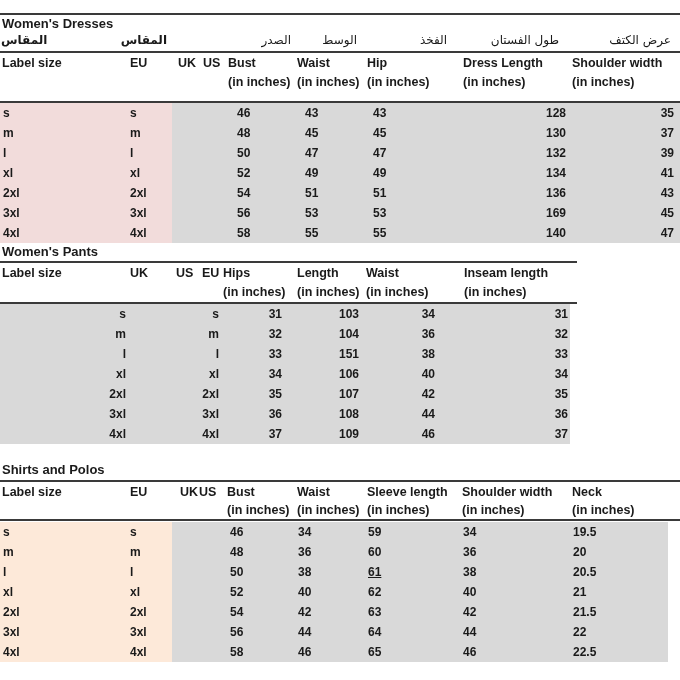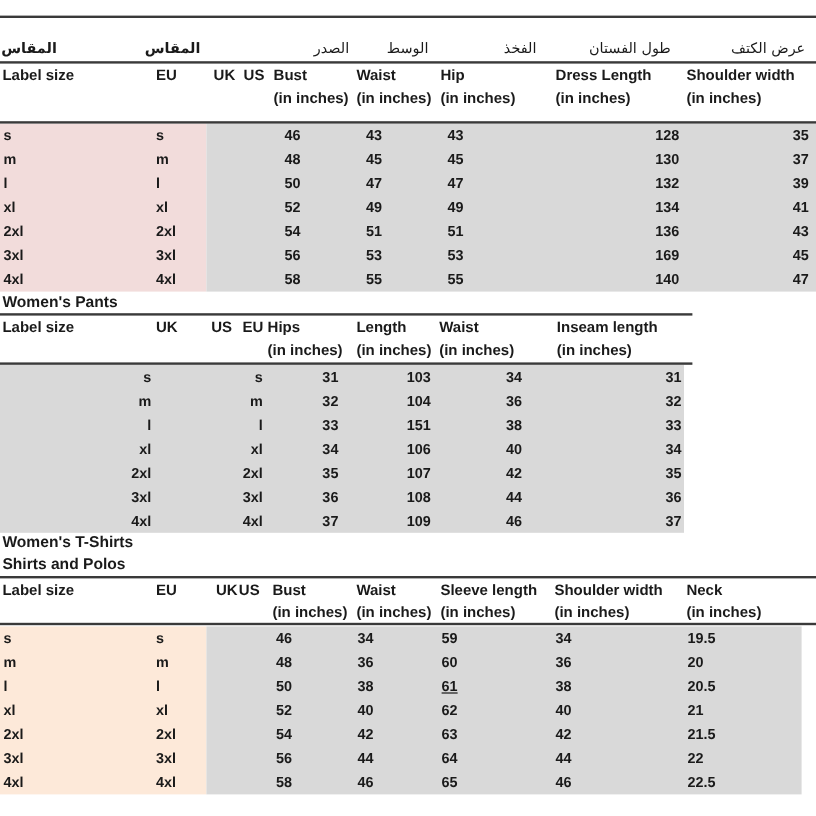--- a/index.html
+++ b/index.html
@@ -28,20 +28,21 @@
   <div class="strip" style="top: 522px; left: 172px; width: 496px; height: 140px; background: rgb(217, 217, 217);"></div>
 
   <div class="rule" style="top: 13px; left: 0px; width: 680px; background: rgb(58, 58, 58);"></div>
   <div class="rule" style="top: 51px; left: 0px; width: 680px; background: rgb(58, 58, 58);"></div>
   <div class="rule" style="top: 101px; left: 0px; width: 680px; background: rgb(58, 58, 58);"></div>
   <div class="rule" style="top: 261px; left: 0px; width: 577px; background: rgb(58, 58, 58);"></div>
   <div class="rule" style="top: 302px; left: 0px; width: 577px; background: rgb(58, 58, 58);"></div>
   <div class="rule" style="top: 480px; left: 0px; width: 680px; background: rgb(58, 58, 58);"></div>
   <div class="rule" style="top: 519px; left: 0px; width: 680px; background: rgb(58, 58, 58);"></div>
 
+  <div class="title" style="top:15px;left:2px">Women's Dresses</div>
 
   <div class="ar b" dir="rtl" style="top:31px;left:1px">المقاس</div>
   <div class="ar b" dir="rtl" style="top:31px;right:513px">المقاس</div>
   <div class="ar" dir="rtl" style="top:31px;right:389px">الصدر</div>
   <div class="ar" dir="rtl" style="top:31px;right:323px">الوسط</div>
   <div class="ar" dir="rtl" style="top:31px;right:233px">الفخذ</div>
   <div class="ar" dir="rtl" style="top:31px;right:121px">طول الفستان</div>
   <div class="ar" dir="rtl" style="top:31px;right:9px">عرض الكتف</div>
 
   <div class="hdr" style="top:54px;left:2px">Label size</div>
@@ -166,21 +167,20 @@
       <span class="cell" style="top: 404px; right: 245px;">44</span>
       <span class="cell" style="top: 404px; right: 112px;">36</span>
       <span class="cell" style="top: 424px; right: 554px;">4xl</span>
       <span class="cell" style="top: 424px; right: 461px;">4xl</span>
       <span class="cell" style="top: 424px; right: 398px;">37</span>
       <span class="cell" style="top: 424px; right: 321px;">109</span>
       <span class="cell" style="top: 424px; right: 245px;">46</span>
       <span class="cell" style="top: 424px; right: 112px;">37</span>
     </div>
 
-  <div class="title" style="top:443px;left:2px">Women's T-Shirts</div>
   <div class="title" style="top:461px;left:2px">Shirts and Polos</div>
 
   <div class="hdr" style="top:483px;left:2px">Label size</div>
   <div class="hdr" style="top:483px;left:130px">EU</div>
   <div class="hdr" style="top:483px;left:180px">UK</div>
   <div class="hdr" style="top:483px;left:199px">US</div>
   <div class="hdr" style="top:483px;left:227px">Bust</div>
   <div class="hdr" style="top:483px;left:297px">Waist</div>
   <div class="hdr" style="top:483px;left:367px">Sleeve length</div>
   <div class="hdr" style="top:483px;left:462px">Shoulder width</div>

